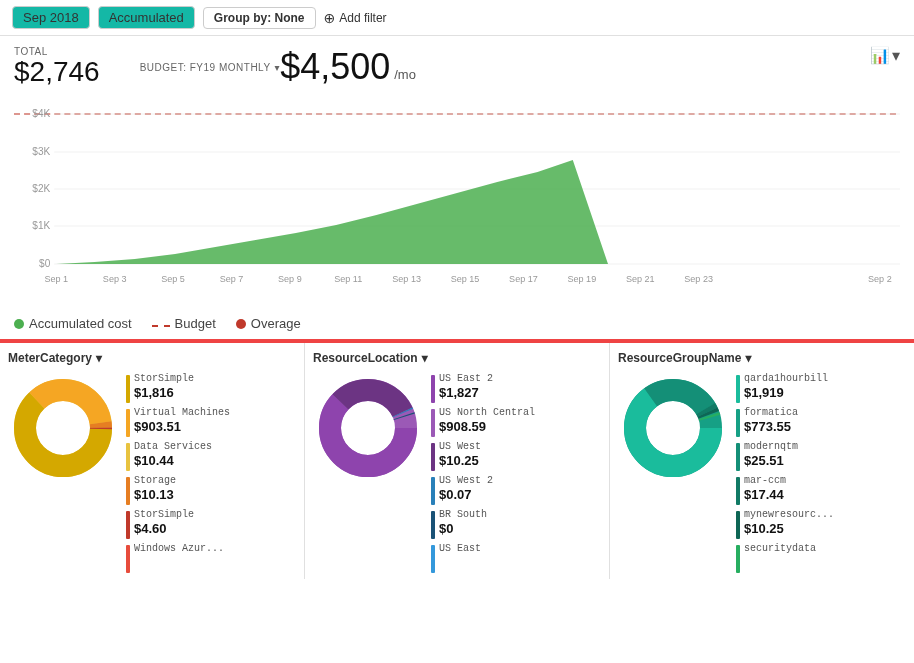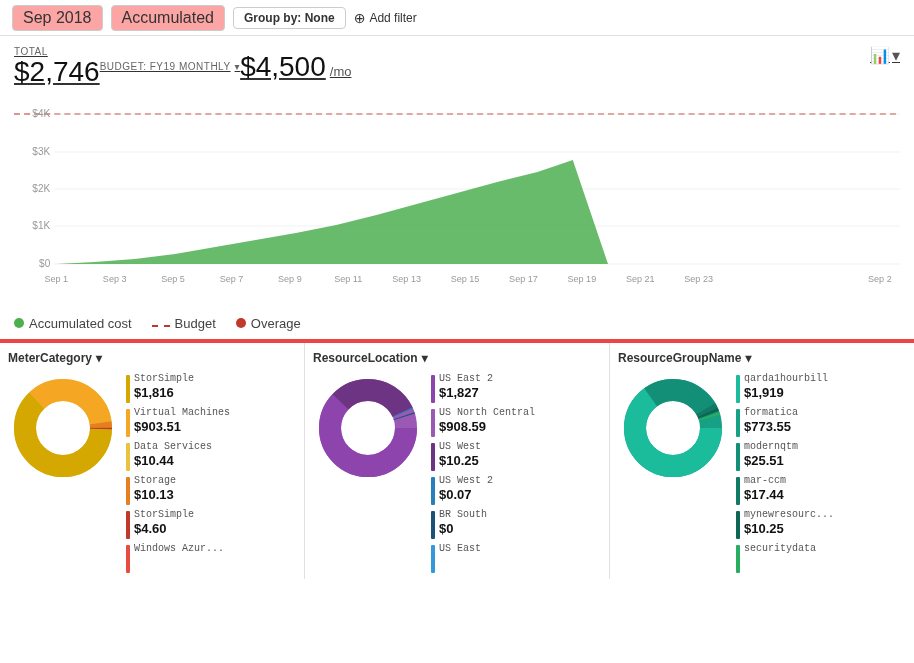--- a/index.html
+++ b/index.html
@@ -5,46 +5,45 @@
     * { box-sizing: border-box; margin: 0; padding: 0; }
     body { font-family: 'Segoe UI', Arial, sans-serif; background: #fff; font-size: 12px; color: #333; width: 914px; height: 663px; overflow: hidden; }
 
     
     .top-bar {
       display: flex; align-items: center; gap: 8px;
       padding: 6px 12px; border-bottom: 1px solid #e0e0e0;
       height: 36px;
     }
     .top-bar-btn {
-      border: 1px solid #ccc; border-radius: 4px; background: #fca5a5;
-      padding: 3px 10px; font-size: 16px; cursor: pointer; color: #333;
+      border: 1px solid #ccc; border-radius: 4px; background: #14b8a6;
+      padding: 3px 10px; font-size: 13px; cursor: pointer; color: #333;
     }
     .group-by-btn {
       border: 1px solid #ccc; border-radius: 4px; background: #fff;
       padding: 3px 10px; font-size: 12px; cursor: pointer; color: #333;
       font-weight: 600;
     }
     .add-filter-btn {
       display: flex; align-items: center; gap: 4px;
       border: none; background: none; font-size: 12px; cursor: pointer; color: #333;
     }
     .filter-icon { font-size: 14px; }
 
     
     .summary-area {
-      display: flex; align-items: center; 
+      display: flex; align-items: flex-end; gap: 40px;
       padding: 10px 14px 4px 14px;
-      text-decoration: underline;
     }
     .summary-label { font-size: 10px; color: #666; text-transform: uppercase; letter-spacing: 0.5px; }
     .summary-value { font-size: 28px; font-weight: 300; color: #111; line-height: 1.1; }
     .summary-budget { display: flex; flex-direction: row; }
     .budget-row { display: flex; align-items: baseline; gap: 4px; }
     .budget-header { font-size: 10px; color: #666; text-transform: uppercase; letter-spacing: 0.5px; display: flex; align-items: center; gap: 4px; }
-    .budget-value { font-size: 28px; font-weight: 300; color: #111; }
+    .budget-value { font-size: 36px; font-weight: 300; color: #111; }
     .budget-mo { font-size: 13px; color: #555; }
     .chart-icon-btn {
       margin-left: auto; align-self: flex-start;
       border: none; background: none; cursor: pointer; font-size: 16px; color: #555;
       display: flex; align-items: center; gap: 2px;
     }
 
     
     .chart-container {
       padding: 0 14px;

